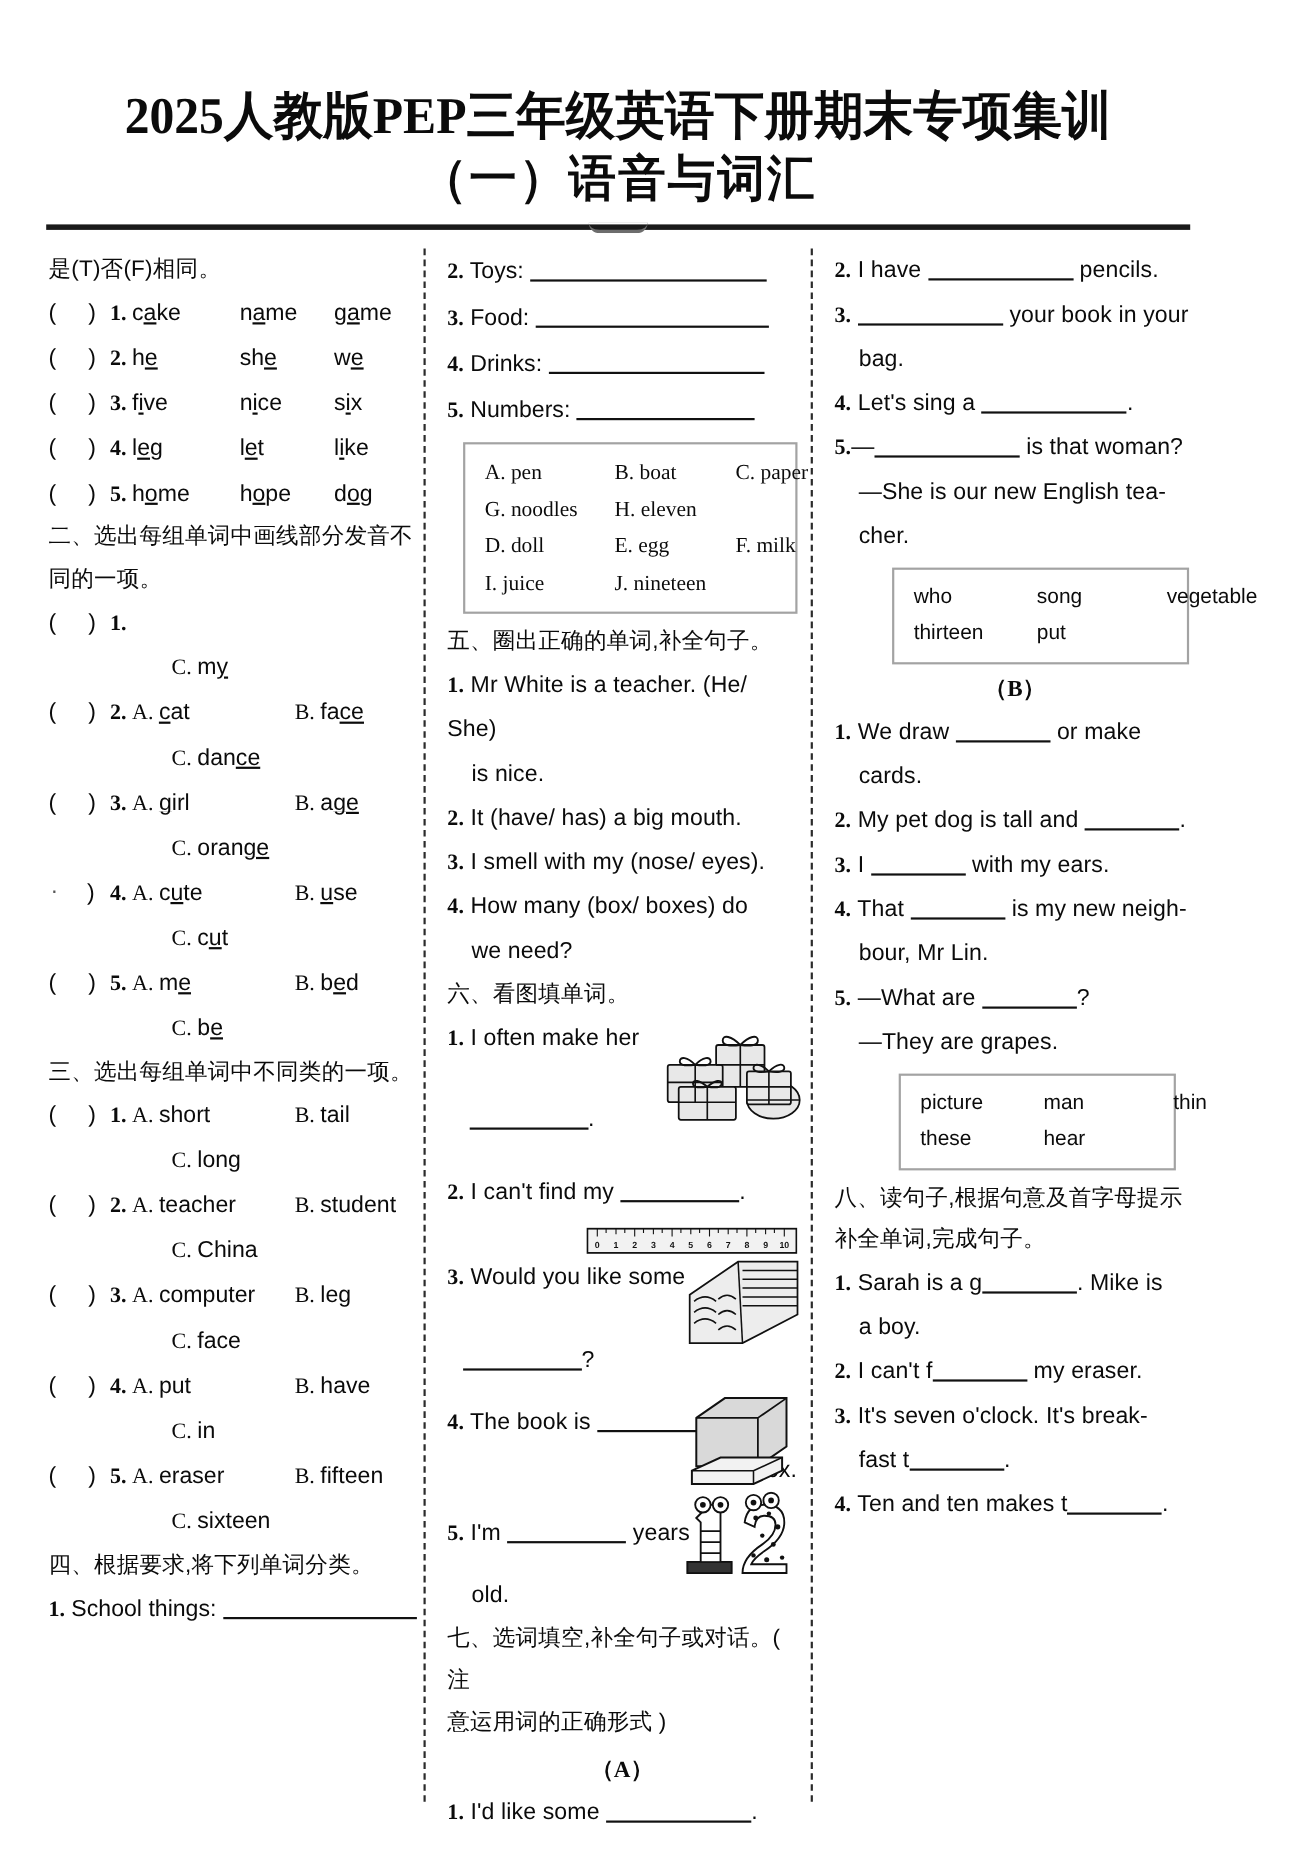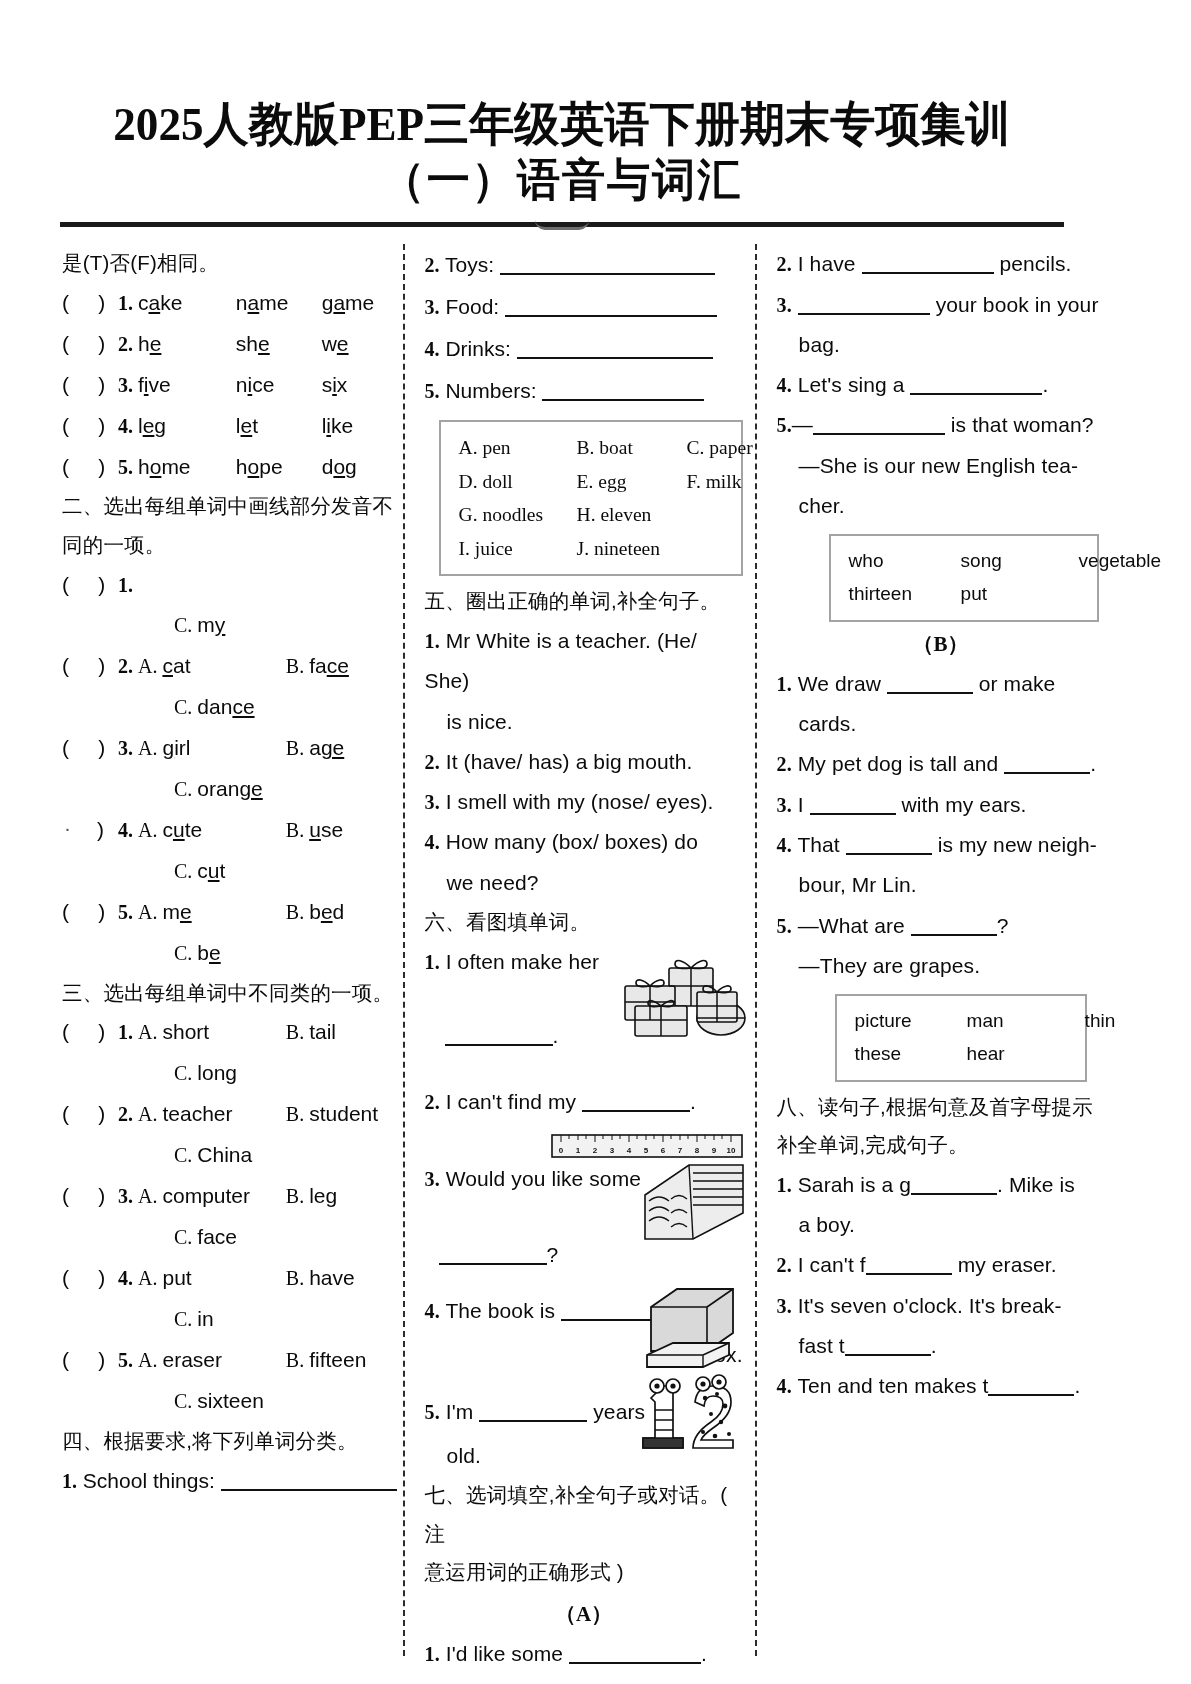--- a/index.html
+++ b/index.html
@@ -6,21 +6,21 @@
   html, body { margin: 0; padding: 0; }
   body {
     width: 1191px;
     height: 1684px;
     background: #ffffff;
     font-family: "Liberation Sans", sans-serif;
     color: #0b0b0b;
     position: relative;
     overflow: hidden;
   }
-  .page { position: relative; width: 1124px; height: 1684px; padding: 18px; }
+  .page { position: relative; width: 1124px; height: 1684px; padding: 0; }
 
   
   .title-block { padding: 78px 60px 0 60px; text-align: center; }
   .title-line {
     font-family: "Liberation Serif", serif;
     font-weight: bold;
     font-size: 47px;
     letter-spacing: 0px;
     line-height: 1.22;
     transform: scaleX(0.96);
@@ -400,27 +400,27 @@
         <span class="fill" style="width:162px"></span>
       </div>
 
       <div class="wordbox">
         <div class="wbrow">
           <span class="wbcell wb-c1">A. pen</span>
           <span class="wbcell wb-c2">B. boat</span>
           <span class="wbcell">C. paper</span>
         </div>
         <div class="wbrow">
+          <span class="wbcell wb-c1">G. noodles</span>
+          <span class="wbcell wb-c2">H. eleven</span>
+        </div>
+        <div class="wbrow">
           <span class="wbcell wb-c1">D. doll</span>
           <span class="wbcell wb-c2">E. egg</span>
           <span class="wbcell">F. milk</span>
-        </div>
-        <div class="wbrow">
-          <span class="wbcell wb-c1">G. noodles</span>
-          <span class="wbcell wb-c2">H. eleven</span>
         </div>
         <div class="wbrow">
           <span class="wbcell wb-c1">I. juice</span>
           <span class="wbcell wb-c2">J. nineteen</span>
         </div>
       </div>
 
       <div class="zh">五、圈出正确的单词,补全句子。</div>
 
       <div class="en">
@@ -592,21 +592,21 @@
                 <circle cx="74" cy="58" r="2"></circle>
               <circle cx="86" cy="62" r="2.3"></circle>
                 <circle cx="100" cy="60" r="2"></circle>
             </g>
             <circle cx="74" cy="10" r="7" fill="#fff" stroke="#111" stroke-width="1.7"></circle>
             <circle cx="90" cy="8" r="7" fill="#fff" stroke="#111" stroke-width="1.7"></circle>
             <circle cx="74" cy="10" r="2.6" fill="#111"></circle>
             <circle cx="90" cy="8" r="2.6" fill="#111"></circle>
           </svg>
         </div>
-        <div class="indent" style="margin-top:4px;">old.</div>
+        <div class="indent" style="margin-top:16px;">old.</div>
       </div>
 
       <div class="zh">
         <div>七、选词填空,补全句子或对话。( 注</div>
         <div>意运用词的正确形式 )</div>
       </div>
       <div class="center-lbl">（A）</div>
 
       <div class="en">
         <span class="num">1.</span>

